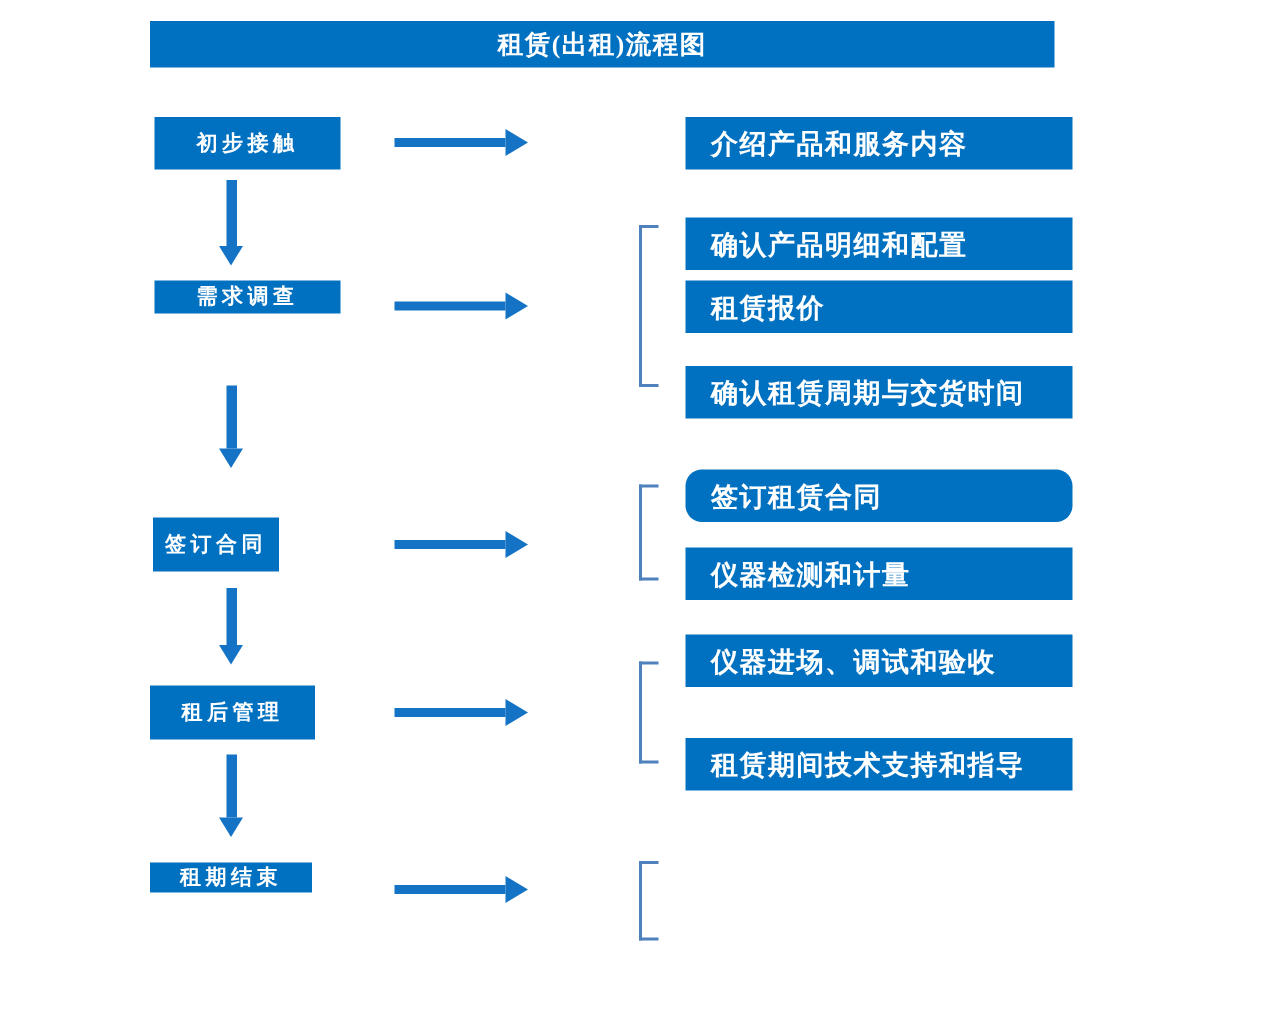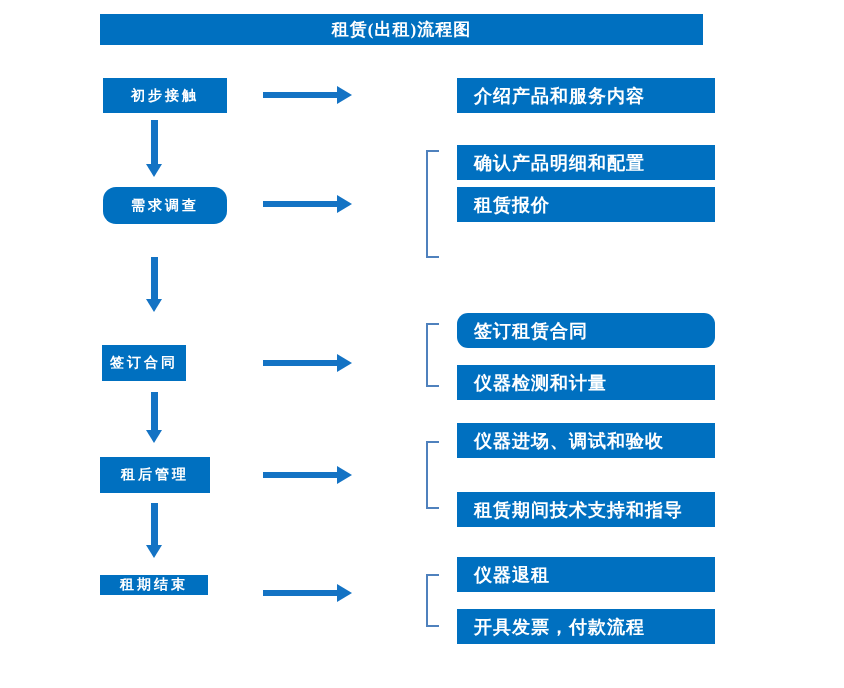--- a/index.html
+++ b/index.html
@@ -57,21 +57,21 @@
 </head>
 <body>
 
 <div class="canvas">
 
   <div class="title-bar">
     <span>租赁(出租)流程图</span>
   </div>
 
   <div class="step-box" style="left:103px;top:78px;width:124px;height:35px;">初步接触</div>
-  <div class="step-box" style="left:103px;top:187px;width:124px;height:37px;border-radius:13px;">需求调查</div>
+  <div class="step-box" style="left:103px;top:187px;width:124px;height:22px;">需求调查</div>
   <div class="step-box" style="left:102px;top:345px;width:84px;height:36px;">签订合同</div>
   <div class="step-box" style="left:100px;top:457px;width:110px;height:36px;text-align:center;">租后管理</div>
   <div class="step-box" style="left:100px;top:575px;width:108px;height:20px;">租期结束</div>
 
   <div class="varrow" style="top:120px;height:44px;"></div>
   <div class="varrow" style="top:257px;height:42px;"></div>
   <div class="varrow" style="top:392px;height:38px;"></div>
   <div class="varrow" style="top:503px;height:42px;"></div>
 
   <div class="harrow" style="top:92px;"></div>
@@ -82,23 +82,22 @@
 
   <div class="bracket" style="top:150px;height:108px;"></div>
   <div class="bracket" style="top:323px;height:64px;"></div>
   <div class="bracket" style="top:441px;height:68px;"></div>
   <div class="bracket" style="top:574px;height:53px;"></div>
 
   <div class="detail-box" style="top:78px;">介绍产品和服务内容</div>
 
   <div class="detail-box" style="top:133px;margin-top:12px;">确认产品明细和配置</div>
   <div class="detail-box" style="top:187px;">租赁报价</div>
+  <div class="detail-box" style="top:244px;">确认租赁周期与交货时间</div>
 
   <div class="detail-box" style="top:313px;border-radius:11px;">签订租赁合同</div>
   <div class="detail-box" style="top:365px;">仪器检测和计量</div>
 
   <div class="detail-box" style="top:423px;">仪器进场、调试和验收</div>
   <div class="detail-box" style="top:492px;">租赁期间技术支持和指导</div>
 
-  <div class="detail-box" style="top:557px;">仪器退租</div>
-  <div class="detail-box" style="top:609px;">开具发票，付款流程</div>
 
 </div>
 
 </body></html>

